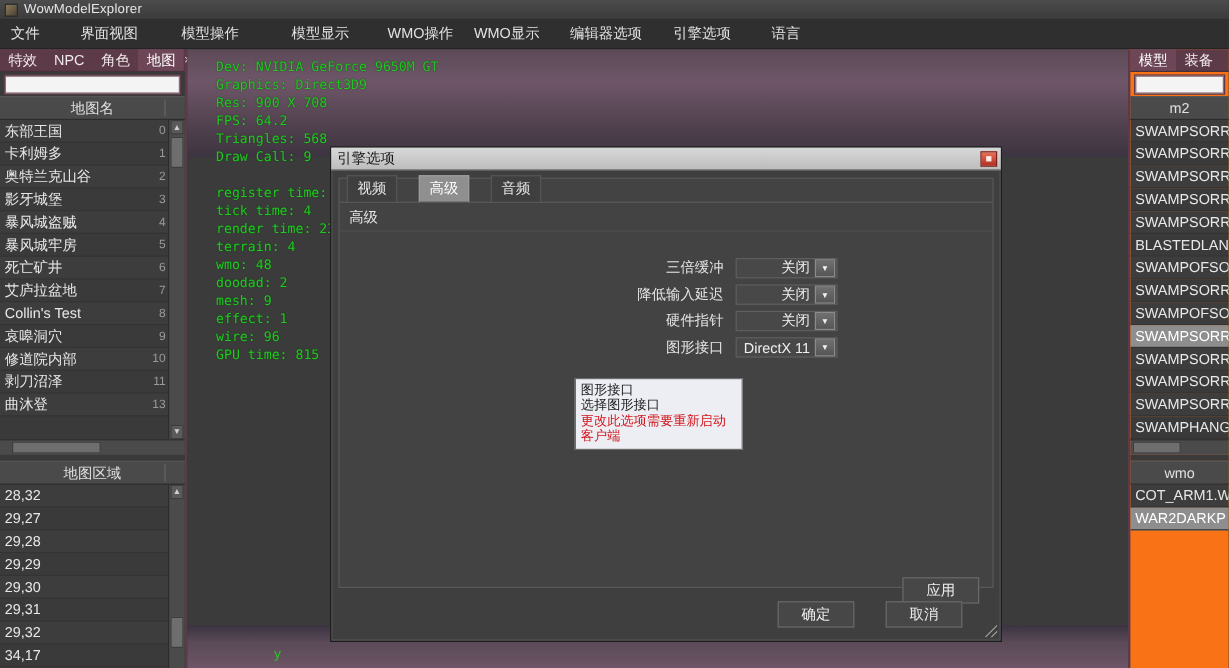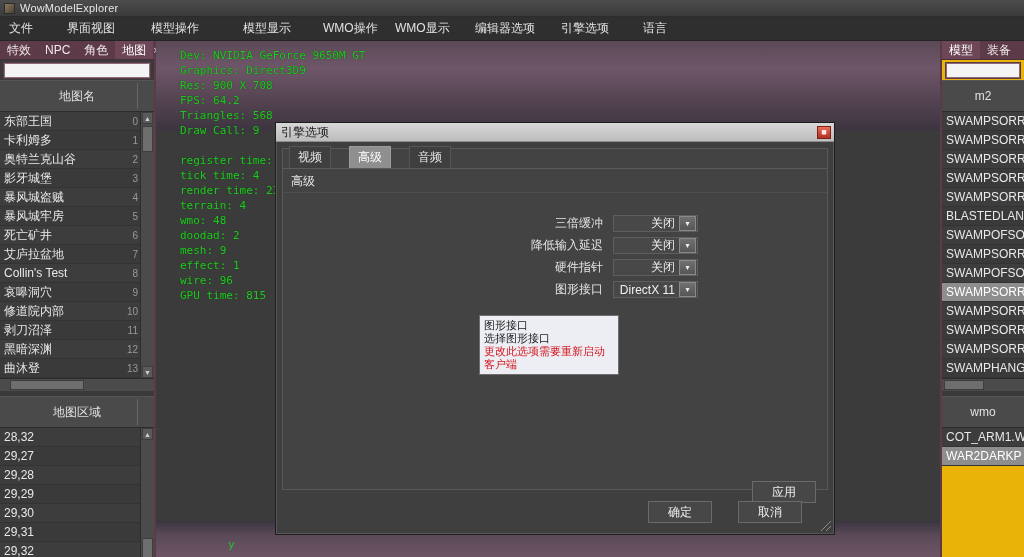--- a/index.html
+++ b/index.html
@@ -52,21 +52,21 @@
   .tab.active { background:#6d4757; color:#fff; }
   .tab-close {
     margin-left:auto; width:16px; display:flex; align-items:center;
     justify-content:center; color:#ddd0d5; font-size:11px; cursor:default;
   }
   .searchbox {
     margin:3px 4px 2px 4px; height:15px; background:#f4f4f4;
     border:1px solid #8b6b78; outline:1px solid #5d3a48;
   }
   .list-header {
-    height:32px; background:#4a4a4a; border-top:1px solid #555;
+    height:20px; background:#4a4a4a; border-top:1px solid #555;
     border-bottom:1px solid #2c2c2c; display:flex; align-items:center;
     justify-content:center; font-size:12px; color:#e0e0e0; position:relative;text-align:center;
   }
   .list-header .hdr-grip {
     position:absolute; right:16px; top:2px; bottom:2px; width:1px; background:#666;
   }
   .listbody { position:relative; overflow:hidden; }
   .list-row {
     height:19px; display:flex; align-items:center; padding-left:4px;
     font-size:12px; color:#e8e8e8; border-bottom:1px solid #333;
@@ -121,21 +121,21 @@
     font-size:11px; line-height:15px; white-space:pre; text-shadow:0 0 1px #0a3a0a;
   }
   .axis-y {
     position:absolute; left:72px; bottom:6px; color:#27c427;
     font-size:11px; font-family:"DejaVu Sans Mono","Liberation Mono",monospace;
   }
 
   
   .rightpanel {
     position:absolute; left:940px; top:41px; width:84px; height:516px;
-    background:#eab308; border-left:2px solid #5d3a48;
+    background:#f97316; border-left:2px solid #5d3a48;
   }
 
   
   .dialog {
     position:absolute; left:275px; top:122px; width:560px; height:413px;
     background:#3f3f3f; border:1px solid #1d1d1d;
     box-shadow:0 0 0 1px #585858 inset;
   }
   .dlg-title {
     height:19px; background:linear-gradient(#d8d8d8,#bdbdbd);
@@ -288,24 +288,20 @@
             <span>哀嗥洞穴</span>
             <span class="rcol">9</span>
           </div>
           <div class="list-row">
             <span>修道院内部</span>
             <span class="rcol">10</span>
           </div>
           <div class="list-row">
             <span>剥刀沼泽</span>
             <span class="rcol">11</span>
-          </div>
-          <div class="list-row">
-            <span>黑暗深渊</span>
-            <span class="rcol">12</span>
           </div>
           <div class="list-row">
             <span>曲沐登</span>
             <span class="rcol">13</span>
           </div>
         </div>
       <div class="vscroll">
         <div class="arrow up">▲</div>
         <div class="thumb"></div>
         <div class="arrow dn">▼</div>

